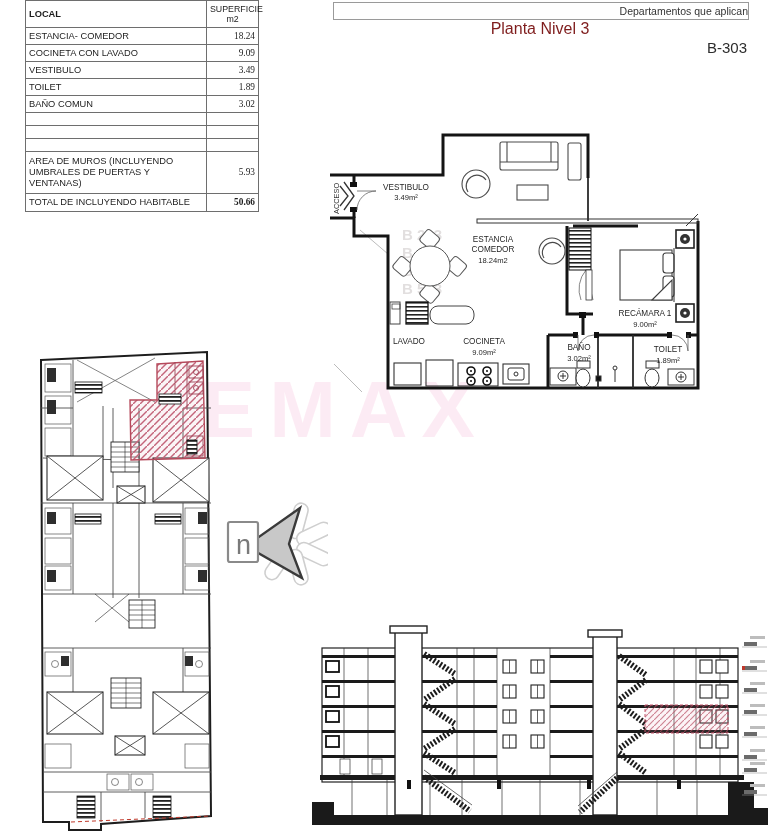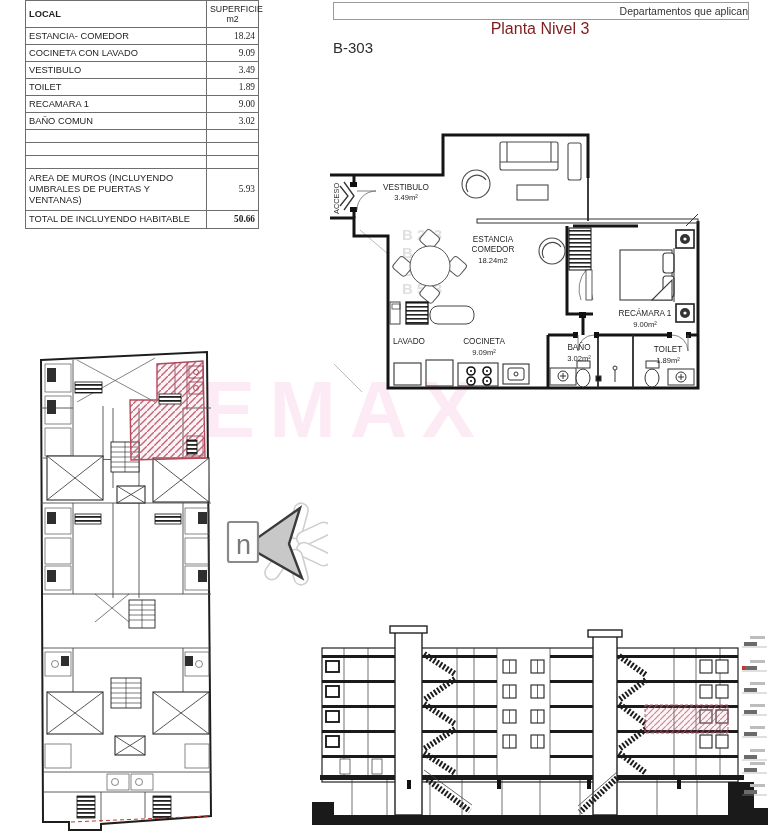--- a/index.html
+++ b/index.html
@@ -16,21 +16,21 @@
   th.hm{white-space:pre-line;text-align:center;font-weight:normal;font-size:8.8px;}
   tr.r{height:17px;} tr.re{height:13px;} tr.rm{height:42px;} tr.rt{height:18px;}
   td.m2{text-align:right;font-family:Liberation Serif, serif;}
   td.b{font-weight:bold;}
 
   
   .applies-box{position:absolute;left:333px;top:2px;width:414px;height:16px;border:1px solid #9a9a9a;
                display:flex;align-items:center;justify-content:flex-end;font-size:10.5px;color:#333;}
   .title-main{position:absolute;left:333px;top:20px;width:414px;text-align:center;
               font-size:16px;color:#7f1d1d;}
-  .title-unit{position:absolute;left:333px;top:39px;width:414px;text-align:left;
+  .title-unit{position:absolute;left:333px;top:39px;width:414px;text-align:right;
               font-size:15px;color:#2d2d2d;}
 
   
   .wm{position:absolute;left:130px;top:364px;width:470px;
       font-size:80px;font-weight:bold;letter-spacing:14px;color:#ec4899;opacity:.10;
       pointer-events:none;}
 
   
   svg text{font-family:"Liberation Sans",sans-serif;fill:#1f1f1f;}
   text.lbl{font-size:8.2px;text-anchor:middle;}
@@ -65,24 +65,20 @@
           <td>COCINETA CON LAVADO</td>
           <td class="m2">9.09</td>
         </tr>
     <tr class="r">
           <td>VESTIBULO</td>
           <td class="m2">3.49</td>
         </tr>
     <tr class="r">
           <td>TOILET</td>
           <td class="m2">1.89</td>
-        </tr>
-    <tr class="r">
-          <td>RECAMARA 1</td>
-          <td class="m2">9.00</td>
         </tr>
     <tr class="r">
           <td>BAÑO COMUN</td>
           <td class="m2">3.02</td>
         </tr>
     <tr class="re">
           <td></td>
           <td class="m2"></td>
         </tr>
     <tr class="re">

